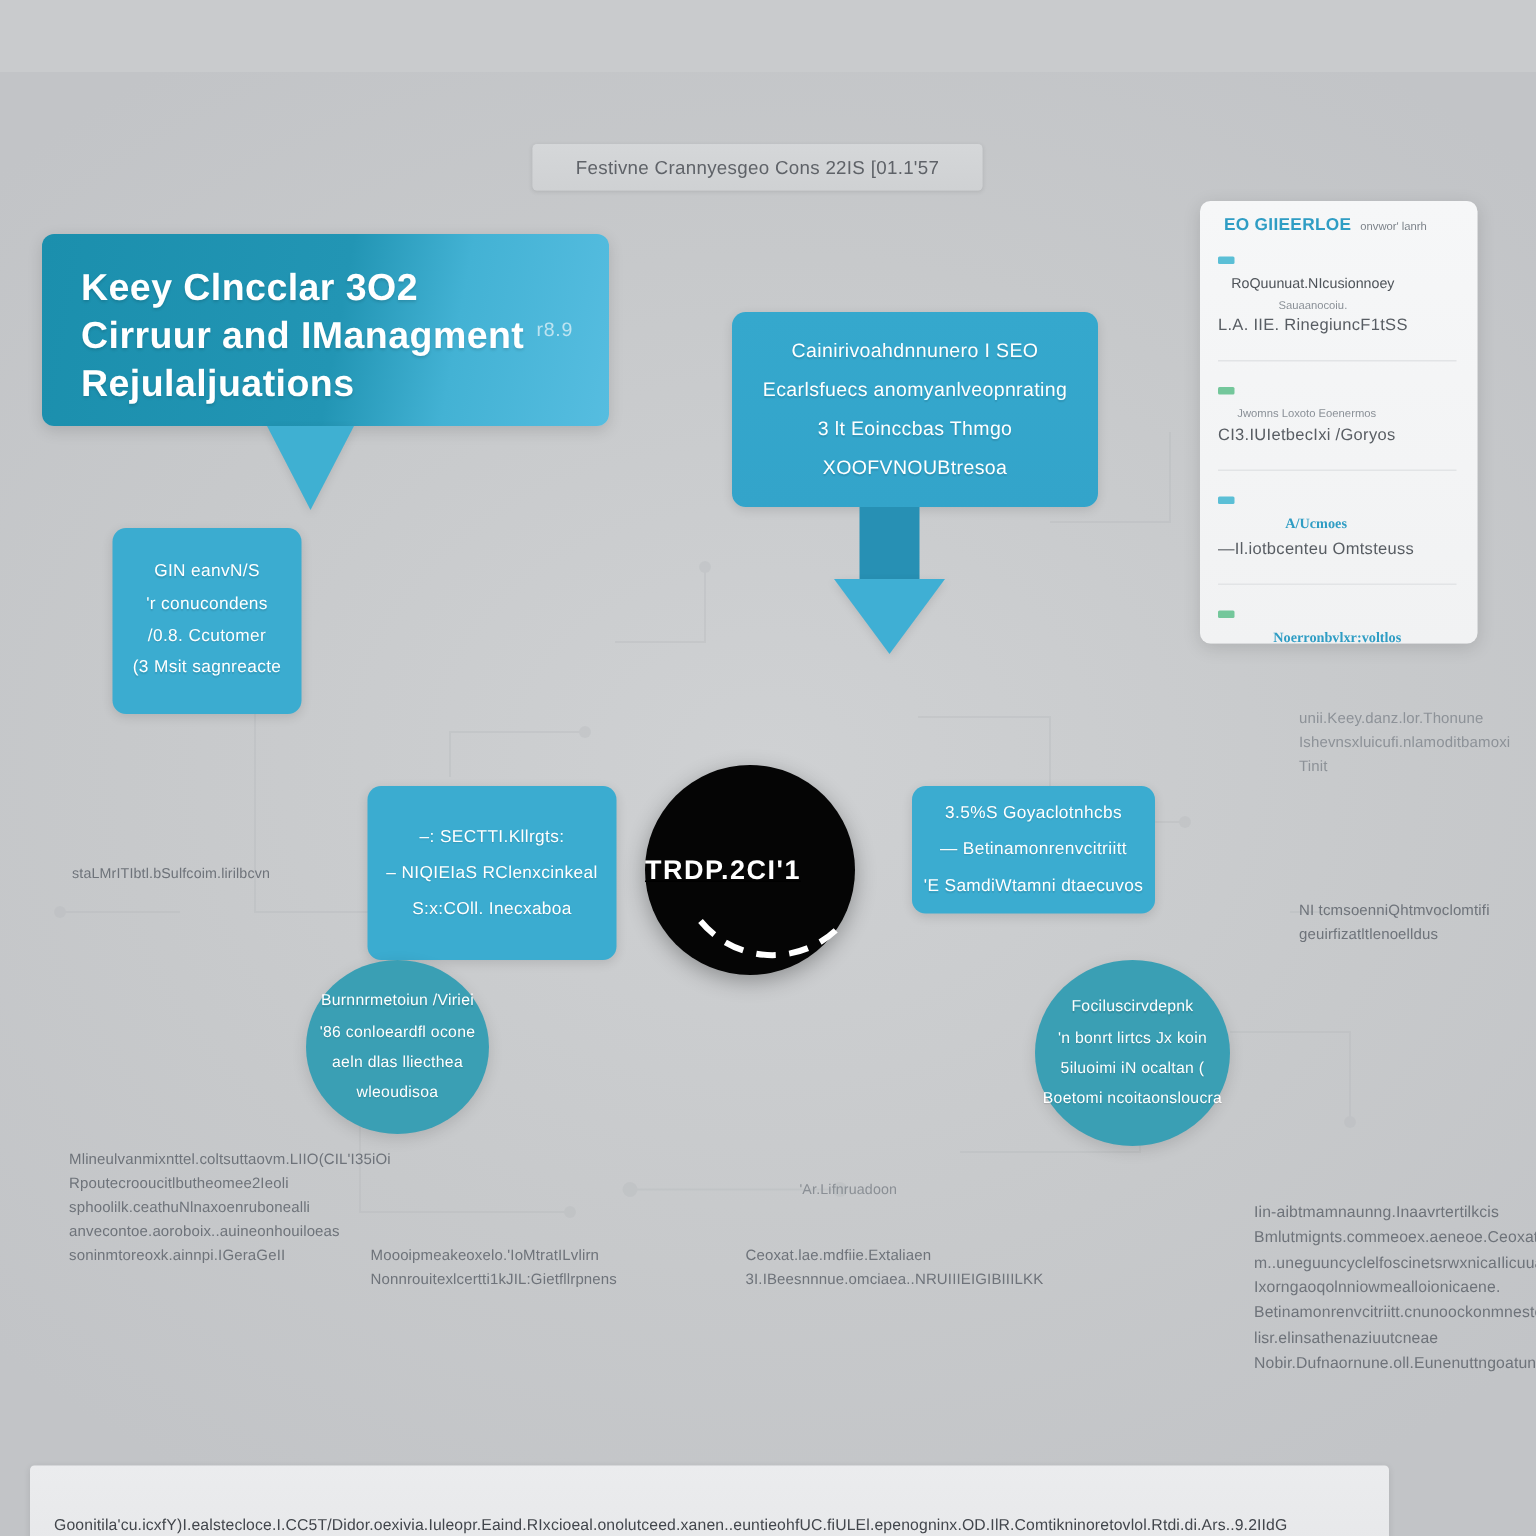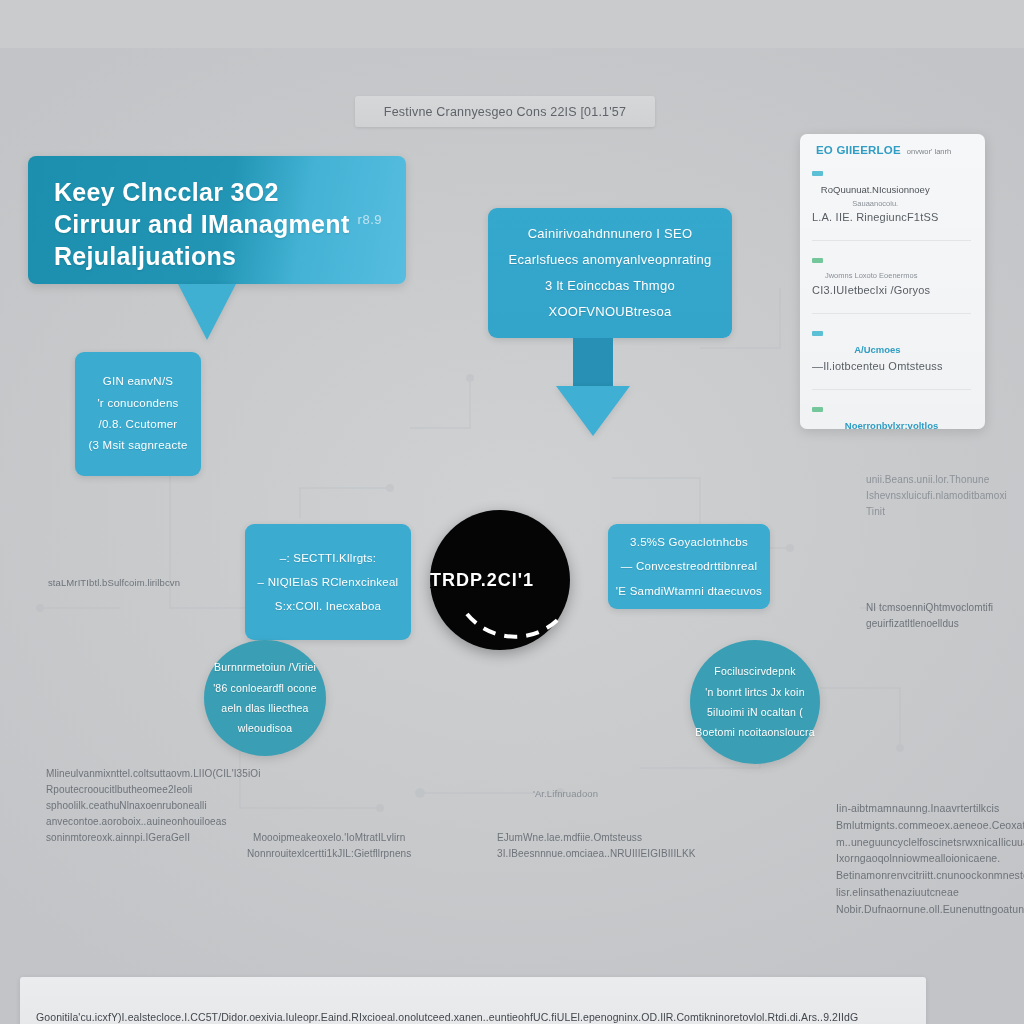--- a/index.html
+++ b/index.html
@@ -263,21 +263,21 @@
     flex: 0 0 auto;
   }
   .panel-bullet.green { background: #74c79b; }
   .panel-item-body { flex: 1 1 auto; text-align: center; }
   .panel-l1 {
     font-size: 9.5px;
     color: #4e5359;
     line-height: 1.55;
     filter: blur(0.2px);
   }
-  .panel-l1.accent { color: #2f9dc4; font-weight: 700; }
+  .panel-l1.accent { color: #2f9dc4; font-weight: 700; font-family: Liberation Serif, serif; }
   .panel-l2 {
     font-size: 7.5px;
     color: #8a9097;
     line-height: 1.5;
     filter: blur(0.2px);
   }
   .panel-l3 {
     font-size: 11px;
     color: #585d63;
     line-height: 1.5;
@@ -297,21 +297,21 @@
     filter: blur(0.3px);
     line-height: 1.6;
     letter-spacing: 0.1px;
   }
   .note .line { display: block; white-space: nowrap; }
 
   #note-left-mid   { left: 48px;  top: 527px; font-size: 9.5px; }
   #note-right-mid  { left: 866px; top: 424px; font-size: 10px; color: #8d9298; }
   #note-right-mid2 { left: 866px; top: 552px; font-size: 10px; }
   #note-bl         { left: 46px;  top: 718px; font-size: 10px; }
-  #note-bc1        { left: 247px; top: 782px; font-size: 10px; text-align: center; }
+  #note-bc1        { left: 247px; top: 782px; font-size: 10px; }
   #note-bc2        { left: 497px; top: 782px; font-size: 10px; }
   #note-bc-top     { left: 533px; top: 738px; font-size: 9.5px; color: #8a8f95; }
   #note-br         { left: 836px; top: 752px; font-size: 10.5px; }
 
   
   .caption {
     position: absolute;
     left: 20px;
     top: 929px;
     width: 906px;
@@ -397,21 +397,21 @@
   </div>
 
   <div class="card" id="card-left">
     <span class="line">–: SECTTI.Kllrgts:</span>
     <span class="line">– NIQIEIaS RClenxcinkeal</span>
     <span class="line">S:x:COll. Inecxaboa</span>
   </div>
 
   <div class="card" id="card-right">
     <span class="line">3.5%S Goyaclotnhcbs</span>
-    <span class="line">— Convcestreodrttibnreal</span>
+    <span class="line">— Betinamonrenvcitriitt</span>
     <span class="line">'E SamdiWtamni dtaecuvos</span>
   </div>
 
   <div class="hub">
     <span class="hub-label">TRDP.2CI'1</span>
   </div>
   <svg class="hub-dashes" viewBox="0 0 140 140">
     <path d="M22 104 A 62 62 0 0 0 118 104" fill="none" stroke="#ffffff" stroke-width="4" stroke-dasharray="13 9" stroke-linecap="butt"></path>
   </svg>
 
@@ -470,21 +470,21 @@
         <div class="panel-l3">——Ioneerrtl:noelrocesnue Cl5hrmcesfoxnobsrsi</div>
       </div>
     </div>
   </div>
 
   <div class="note" id="note-left-mid">
     <span class="line">staLMrITIbtl.bSulfcoim.lirilbcvn</span>
   </div>
 
   <div class="note" id="note-right-mid">
-    <span class="line">unii.Beans.unii.lor.Thonune</span>
+    <span class="line">unii.Keey.danz.lor.Thonune</span>
     <span class="line">Ishevnsxluicufi.nlamoditbamoxi</span>
     <span class="line">Tinit</span>
   </div>
 
   <div class="note" id="note-right-mid2">
     <span class="line">NI tcmsoenniQhtmvoclomtifi</span>
     <span class="line">geuirfizatltlenoelldus</span>
   </div>
 
   <div class="note" id="note-bl">
@@ -498,21 +498,21 @@
   <div class="note" id="note-bc-top">
     <span class="line">'Ar.Lifnruadoon</span>
   </div>
 
   <div class="note" id="note-bc1">
     <span class="line">Moooipmeakeoxelo.'IoMtratILvlirn</span>
     <span class="line">Nonnrouitexlcertti1kJIL:Gietfllrpnens</span>
   </div>
 
   <div class="note" id="note-bc2">
-    <span class="line">EJumWne.lae.mdfiie.Omtsteuss</span>
+    <span class="line">Ceoxat.lae.mdfiie.Extaliaen</span>
     <span class="line">3I.IBeesnnnue.omciaea..NRUIIIEIGIBIIILKK</span>
   </div>
 
   <div class="note" id="note-br">
     <span class="line">Iin-aibtmamnaunng.Inaavrtertilkcis</span>
     <span class="line">Bmlutmignts.commeoex.aeneoe.Ceoxat.fsmouepo</span>
     <span class="line">m..uneguuncyclelfoscinetsrwxnicaIlicuuaorag</span>
     <span class="line">Ixorngaoqolnniowmealloionicaene.</span>
     <span class="line">Betinamonrenvcitriitt.cnunoockonmnestona</span>
     <span class="line">lisr.elinsathenaziuutcneae</span>

